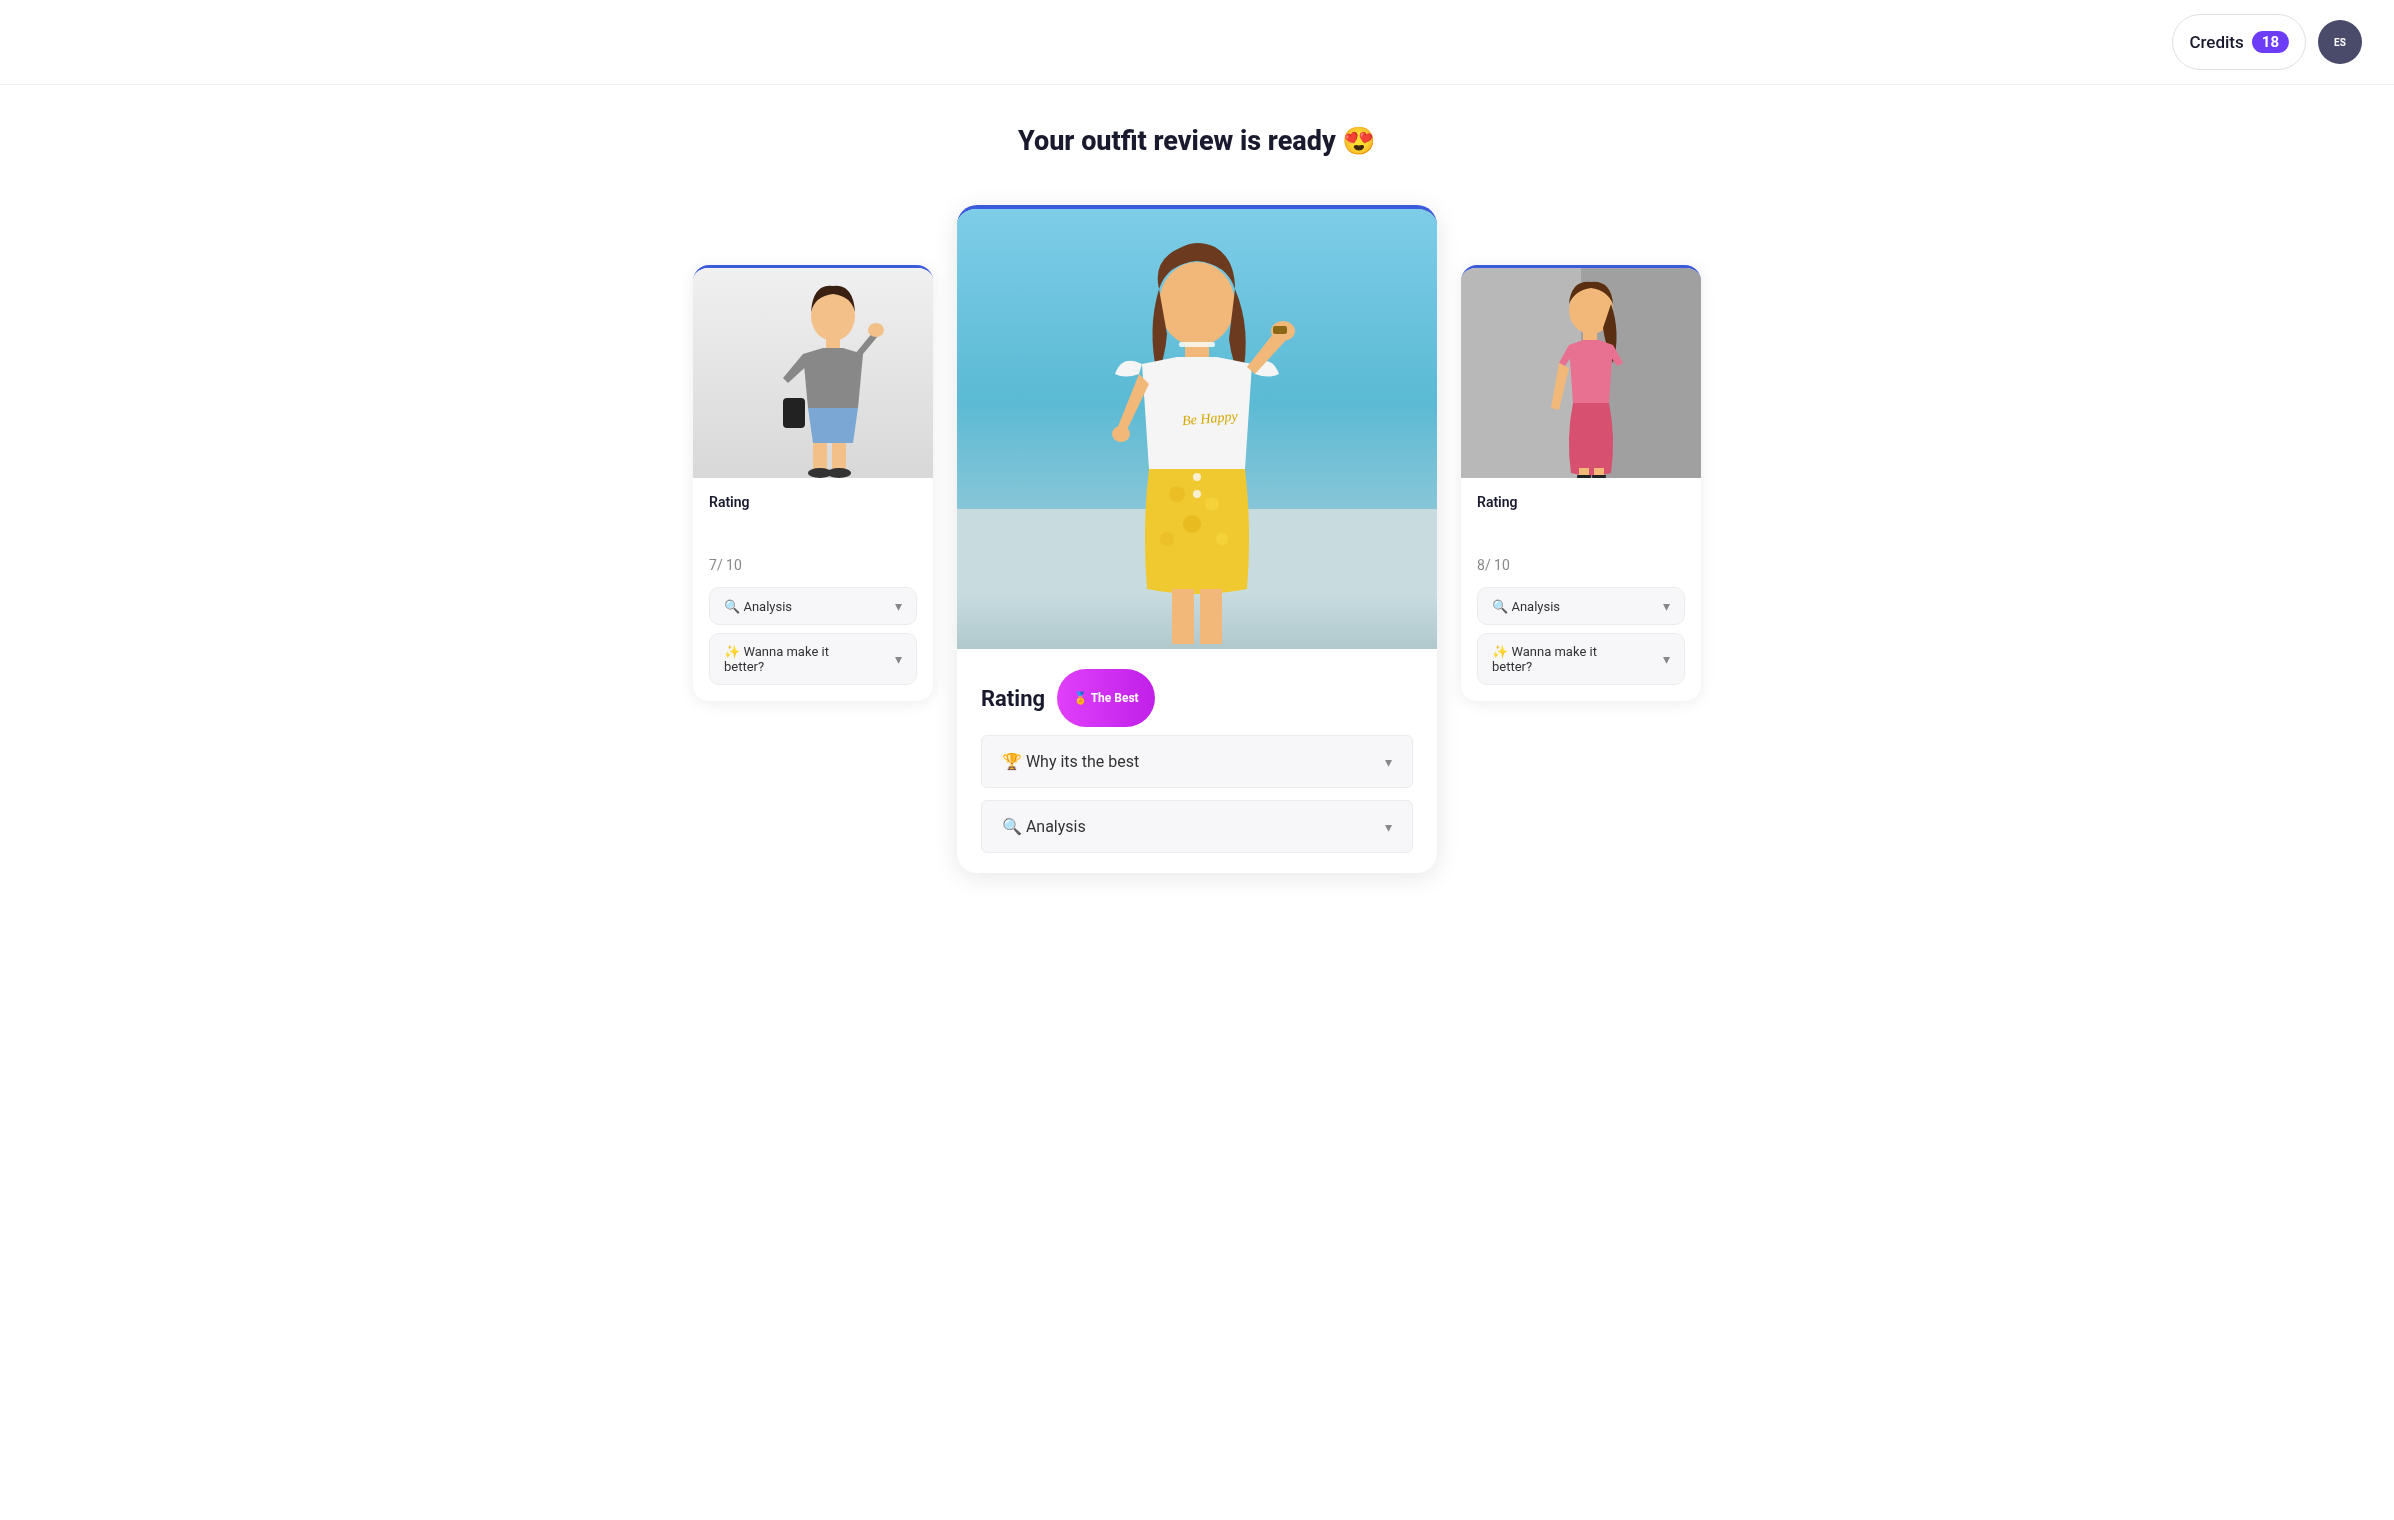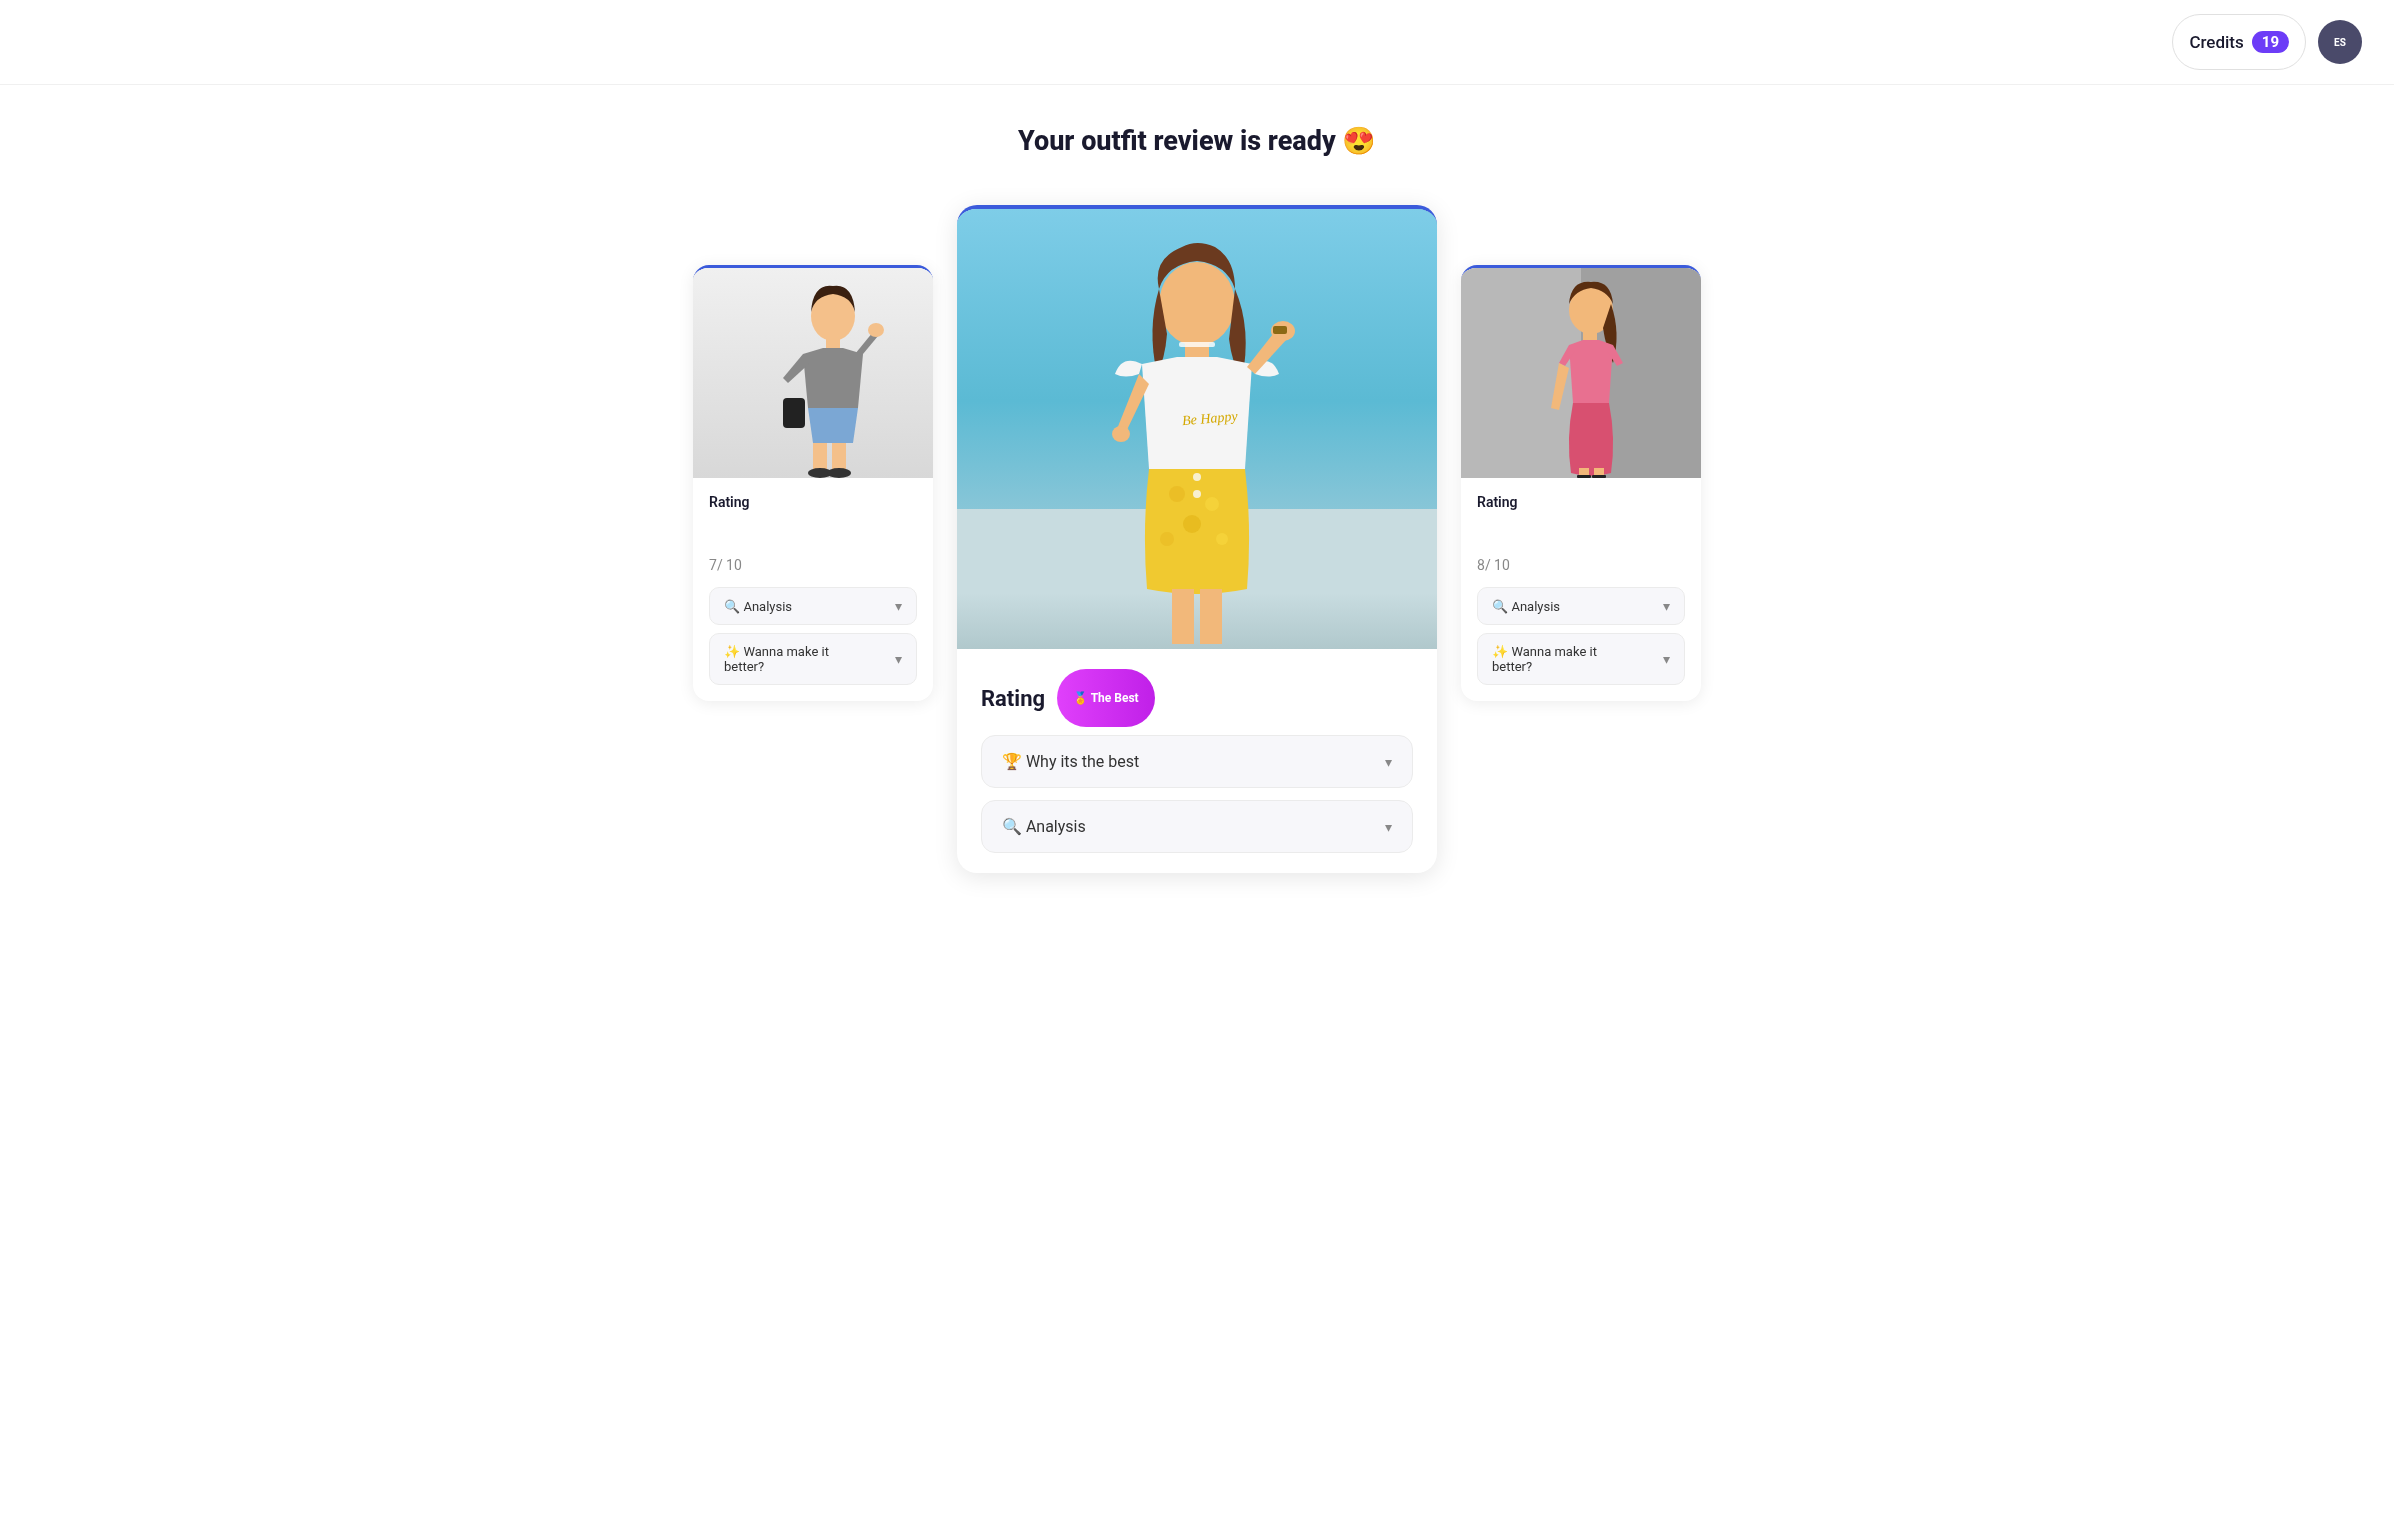--- a/index.html
+++ b/index.html
@@ -190,40 +190,40 @@
       color: #1a1a2e;
       margin-bottom: 16px;
     }
     .center-score span {
       font-size: 18px;
       font-weight: 400;
       color: #888;
     }
     .big-dropdown-row {
       background: #f7f7fa;
-      border-radius: 14px;
+      border-radius: 6px;
       padding: 16px 20px;
       display: flex;
       align-items: center;
       justify-content: space-between;
       font-size: 16px;
       color: #333;
       margin-bottom: 12px;
       cursor: pointer;
       border: 1px solid #ebebeb;
     }
     .big-dropdown-row:last-child { margin-bottom: 0; }
   </style>
 </head>
 <body>
 
 <header class="header">
   <div class="credits-pill">
     <span>Credits</span>
-    <span class="credits-badge">19</span>
+    <span class="credits-badge">18</span>
   </div>
   <div class="avatar">ES</div>
 </header>
 
 <main class="main">
   <h1 class="page-title">Your outfit review is ready 😍</h1>
 
   <div class="cards-row">
 
     <div class="side-card">

